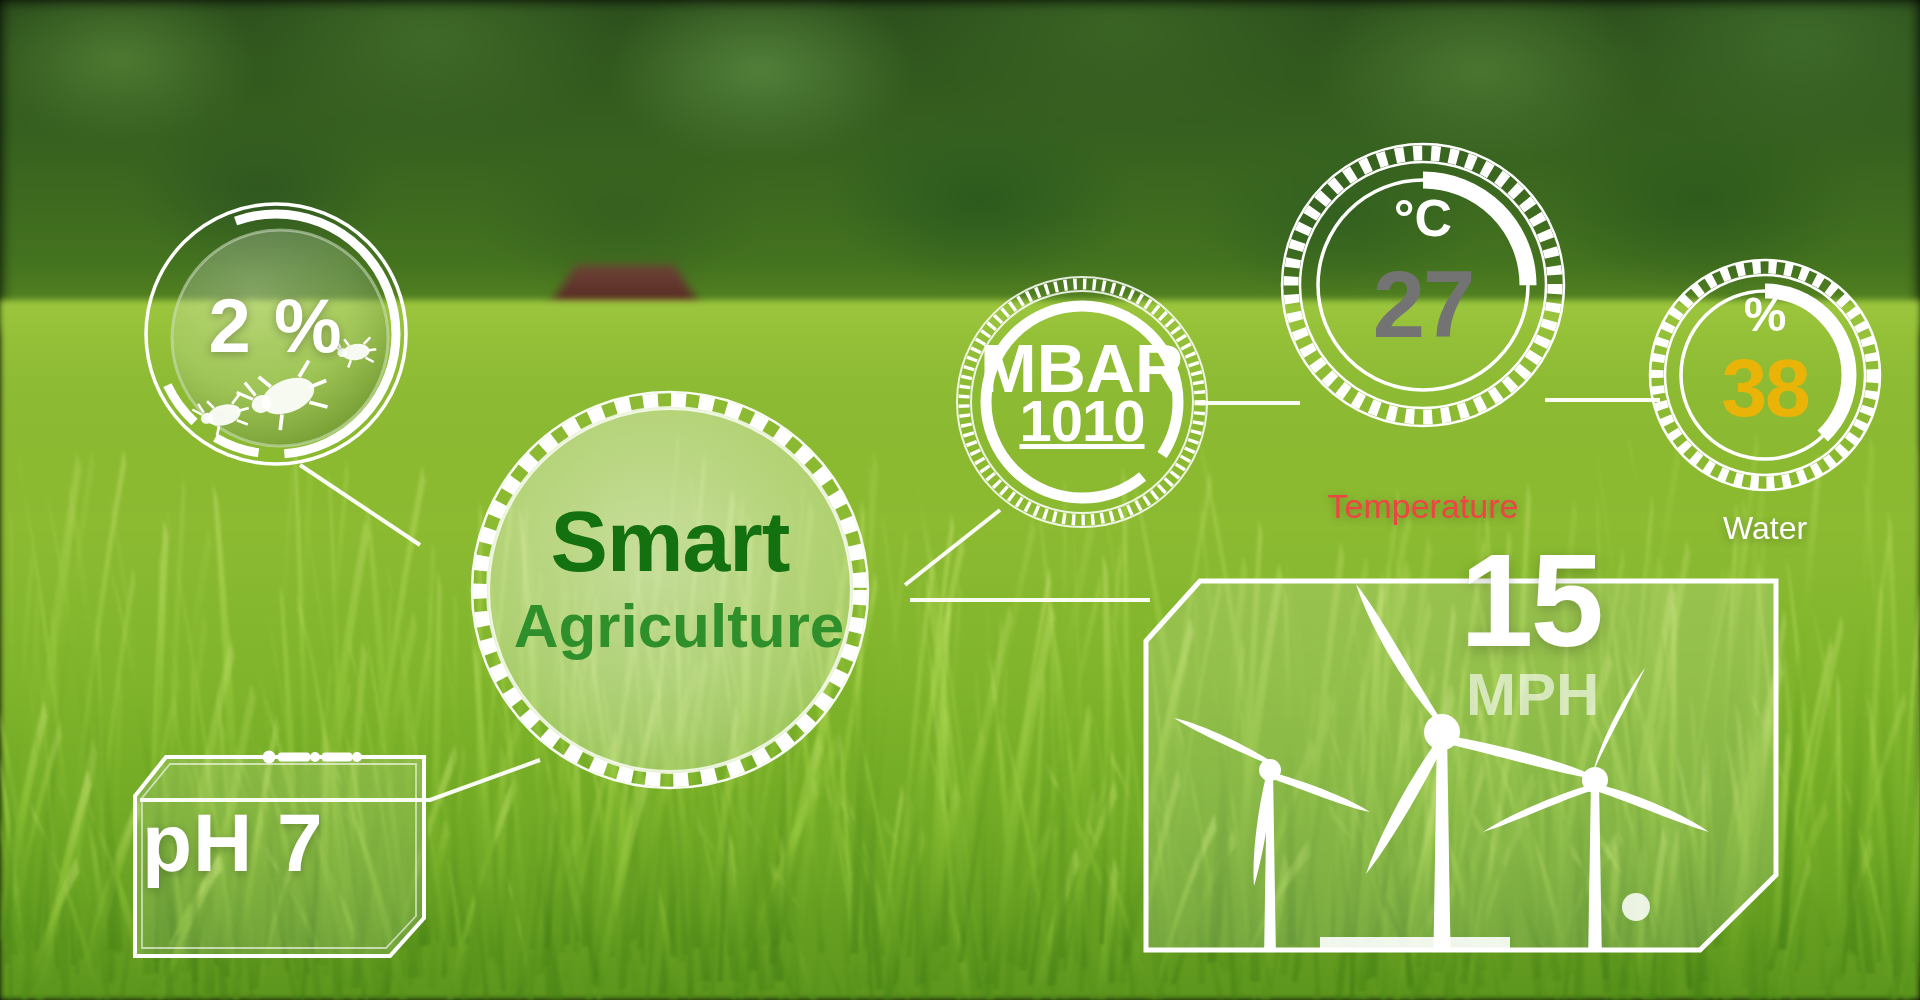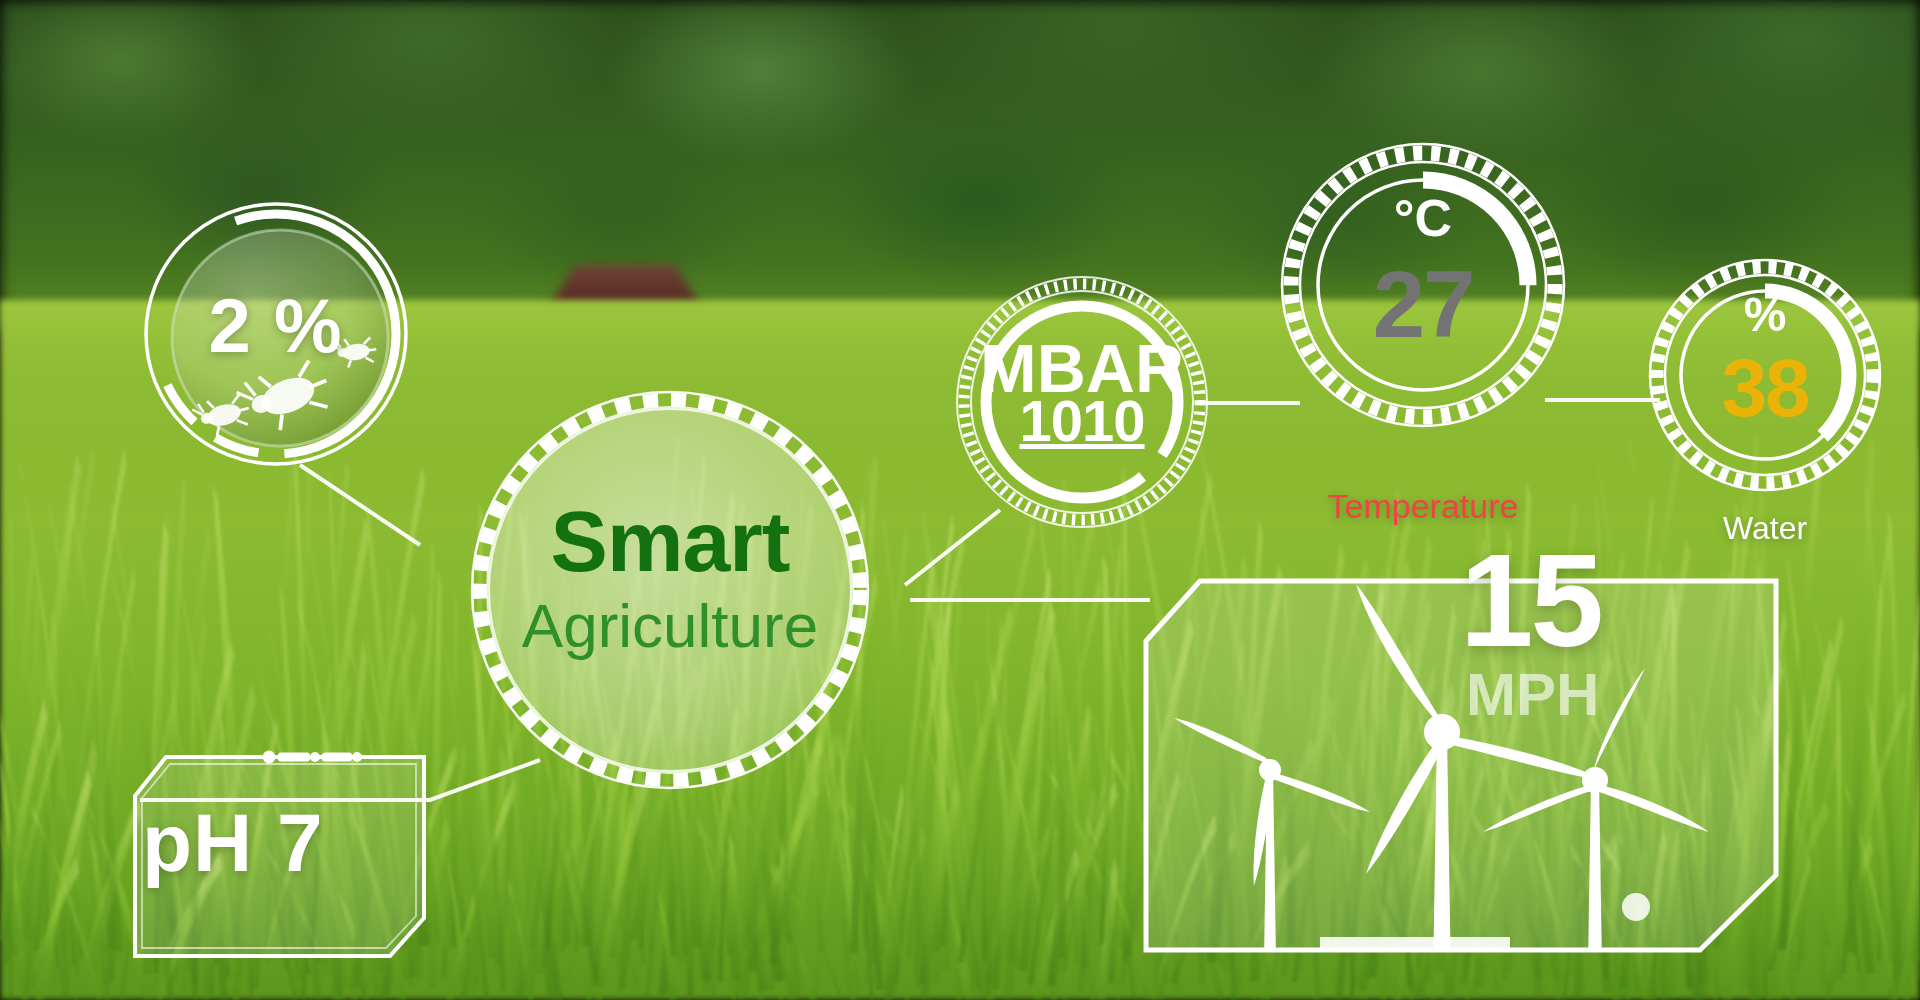--- a/index.html
+++ b/index.html
@@ -670,22 +670,22 @@
           <stop offset="100%" stop-color="#cfe6a3" stop-opacity=".35"></stop>
         </radialGradient>
       </defs>
       <circle cx="210" cy="210" r="182" fill="url(#centerFill)"></circle>
       <circle cx="210" cy="210" r="182" fill="none" stroke="#ffffff" stroke-opacity=".8" stroke-width="4"></circle>
       <circle cx="210" cy="210" r="198" fill="none" stroke="#ffffff" stroke-width="2.5" stroke-opacity=".95"></circle>
       <circle cx="210" cy="210" r="190" fill="none" stroke="#ffffff" stroke-width="14" stroke-dasharray="15 13"></circle>
     </svg>
     <div style="position:absolute;left:0;top:118px;width:420px;text-align:center;
                 color:#13710f;font-size:86px;font-weight:bold;line-height:1;letter-spacing:-1px;">Smart</div>
-    <div style="position:absolute;left:0;top:215px;width:420px;text-align:center;
-                color:#2f8f2a;font-size:62px;font-weight:400;line-height:1;letter-spacing:0px;">Agriculture</div>
+    <div style="position:absolute;left:9px;top:215px;width:420px;text-align:center;
+                color:#2f8f2a;font-size:62px;font-weight:700;line-height:1;letter-spacing:0px;">Agriculture</div>
   </div>
 
   <div style="position:absolute;left:952px;top:272px;width:260px;height:260px">
     <svg viewBox="0 0 260 260" style="position:absolute;inset:0;width:100%;height:100%">
 
       <circle cx="130" cy="130" r="118" fill="none" stroke="#ffffff" stroke-width="11" stroke-dasharray="3.4 6.2"></circle>
       <circle cx="130" cy="130" r="125" fill="none" stroke="#ffffff" stroke-width="2" stroke-opacity=".85"></circle>
       <circle cx="130" cy="130" r="111" fill="none" stroke="#ffffff" stroke-width="2" stroke-opacity=".85"></circle>
 
       <circle cx="130" cy="130" r="96" fill="none" stroke="#ffffff" stroke-width="11" stroke-dasharray="525 29" stroke-dashoffset="-85"></circle>

